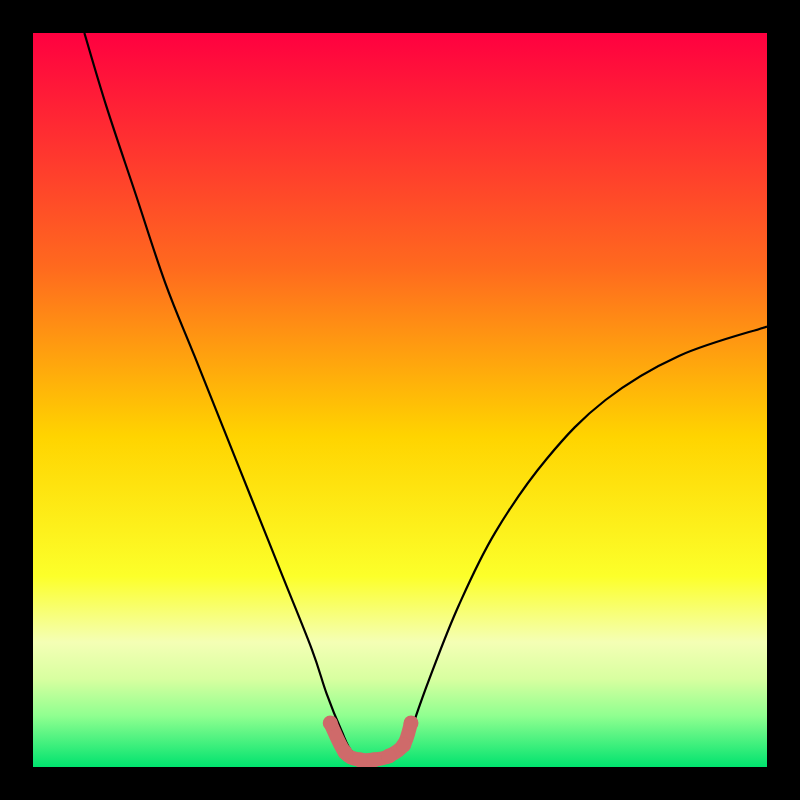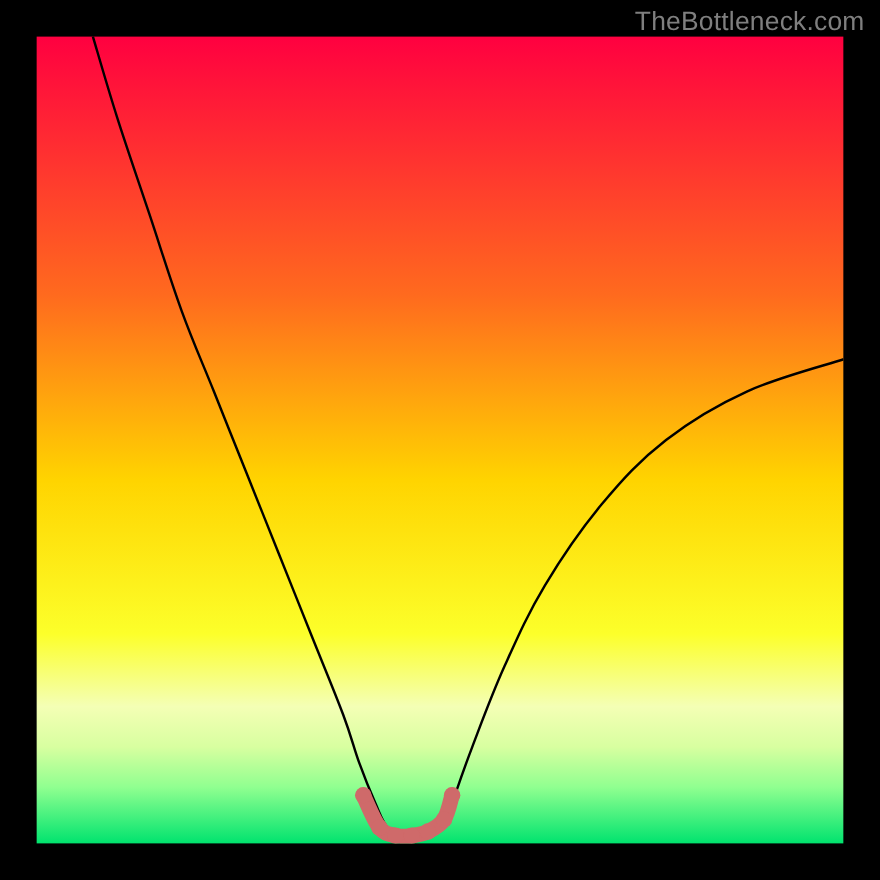--- a/index.html
+++ b/index.html
@@ -62,14 +62,13 @@
           <circle cx="297.27000000000004" cy="689.96" r="7.5" fill="#cf6a6a"></circle>
           <circle cx="311.95" cy="719.32" r="7.5" fill="#cf6a6a"></circle>
           <circle cx="326.63" cy="726.66" r="7.5" fill="#cf6a6a"></circle>
           <circle cx="341.31" cy="726.66" r="7.5" fill="#cf6a6a"></circle>
           <circle cx="355.99" cy="722.99" r="7.5" fill="#cf6a6a"></circle>
           <circle cx="370.67" cy="711.98" r="7.5" fill="#cf6a6a"></circle>
           <circle cx="378.01" cy="689.96" r="7.5" fill="#cf6a6a"></circle>
         </g>
     </svg>
   </div>
-  <div class="watermark">TheBottleneck.com</div>
 </div>
 
 </body></html>

